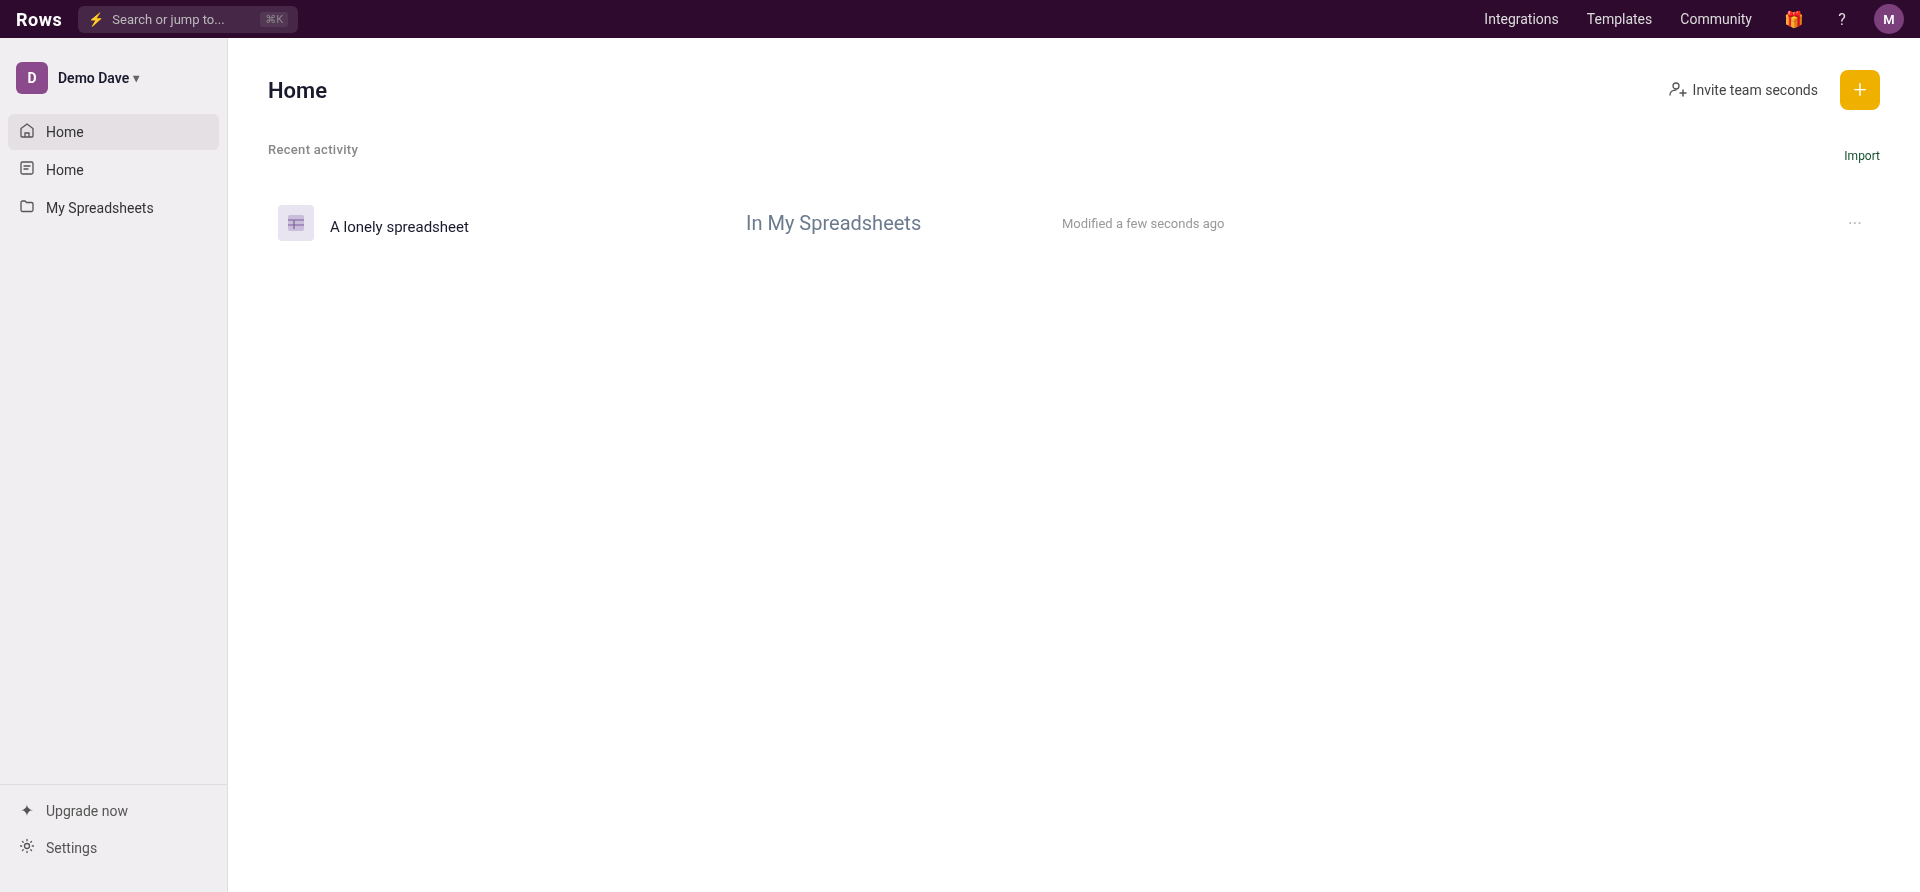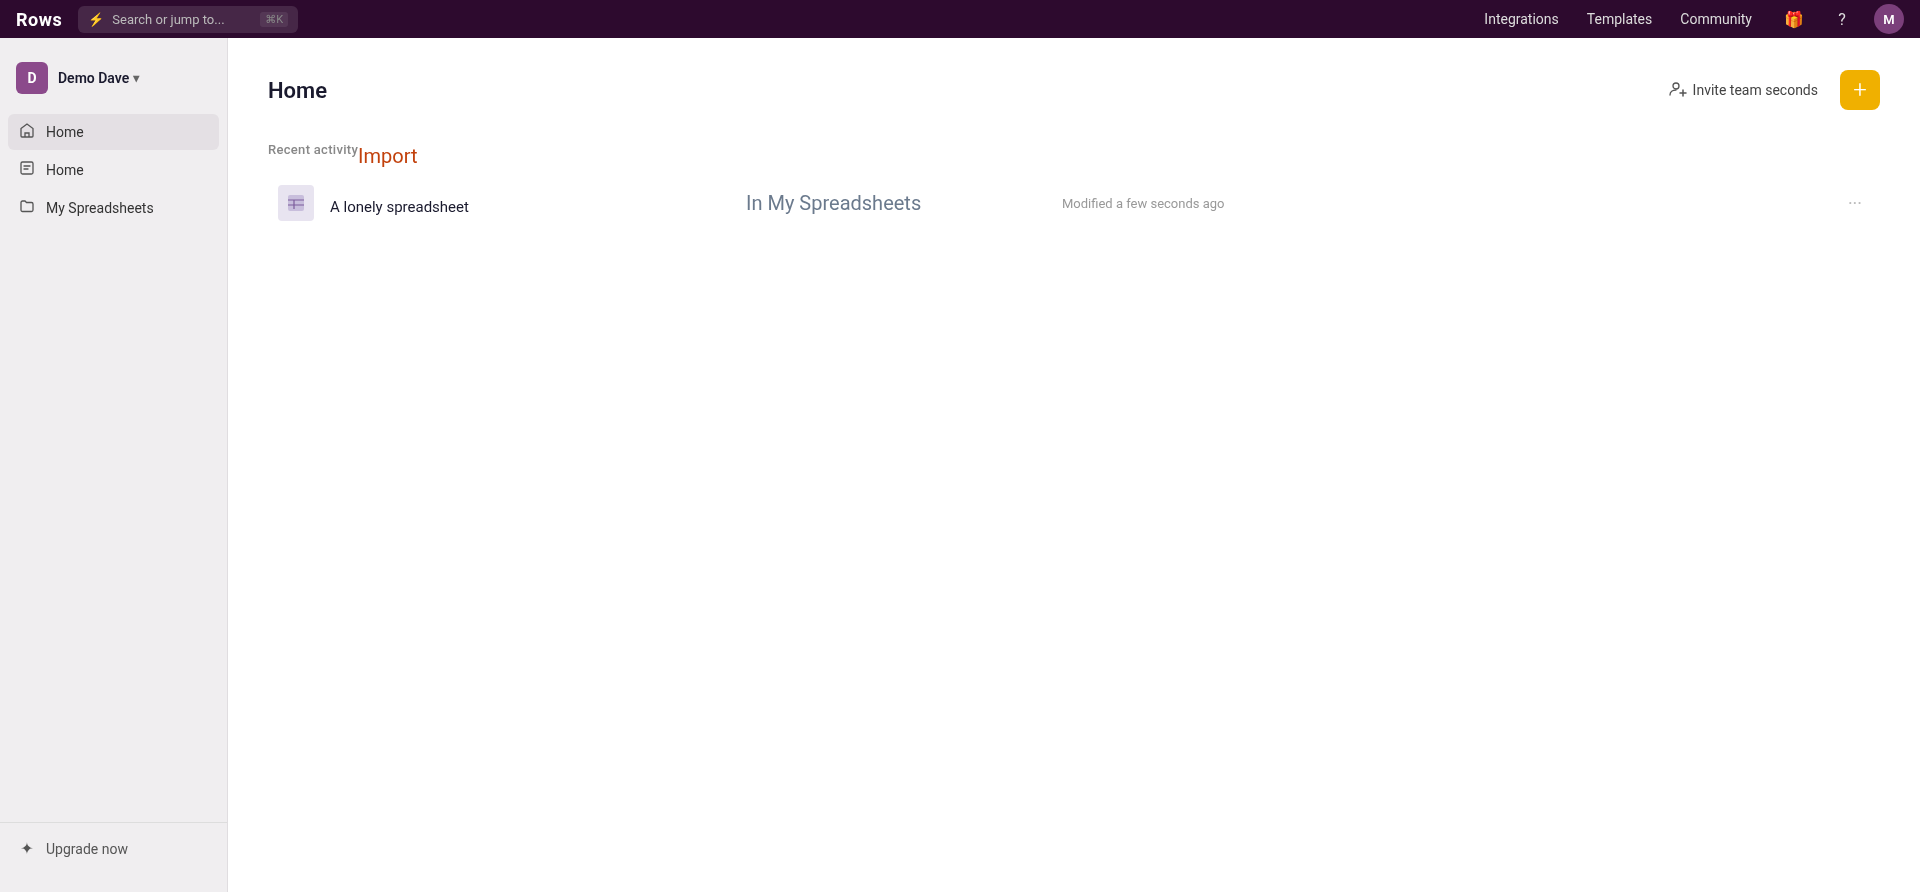--- a/index.html
+++ b/index.html
@@ -193,28 +193,29 @@
     }
 
     .section-label {
       font-size: 13px;
       color: #888;
       font-weight: 500;
       margin-bottom: 12px;
       letter-spacing: 0.3px;
     }
     .import-link {
-      font-size: 20px;
-      color: #c2410c;
+      font-size: 12px;
+      color: #14532d;
       cursor: pointer;
     }
     .section-header {
       display: flex;
       align-items: center;
-      margin-bottom: 4px;
+      justify-content: space-between;
+      margin-bottom: 24px;
     }
 
     
     .spreadsheet-row {
       display: flex;
       align-items: center;
       padding: 12px 10px;
       border-radius: 6px;
       cursor: pointer;
       gap: 16px;
@@ -313,20 +314,29 @@
         </span>
         <span>My Spreadsheets</span>
       </div>
     </div>
 
     <div class="sidebar-bottom">
       <div class="sidebar-bottom-item">
         <span class="sidebar-item-icon">✦</span>
         <span>Upgrade now</span>
       </div>
+      <div class="sidebar-bottom-item">
+        <span class="sidebar-item-icon">
+          <svg width="16" height="16" viewBox="0 0 16 16" fill="none">
+            <circle cx="8" cy="8" r="2.5" stroke="#555" stroke-width="1.3"></circle>
+            <path d="M8 1.5v1.2M8 13.3v1.2M1.5 8h1.2M13.3 8h1.2M3.4 3.4l.85.85M11.75 11.75l.85.85M3.4 12.6l.85-.85M11.75 4.25l.85-.85" stroke="#555" stroke-width="1.3" stroke-linecap="round"></path>
+          </svg>
+        </span>
+        <span>Settings</span>
+      </div>
     </div>
   </div>
 
   <div class="content">
     <div class="content-header">
       <h1 class="page-title">Home</h1>
       <div class="content-header-actions">
         <div class="invite-btn">
           <span>
             <svg width="18" height="18" viewBox="0 0 18 18" fill="none">

